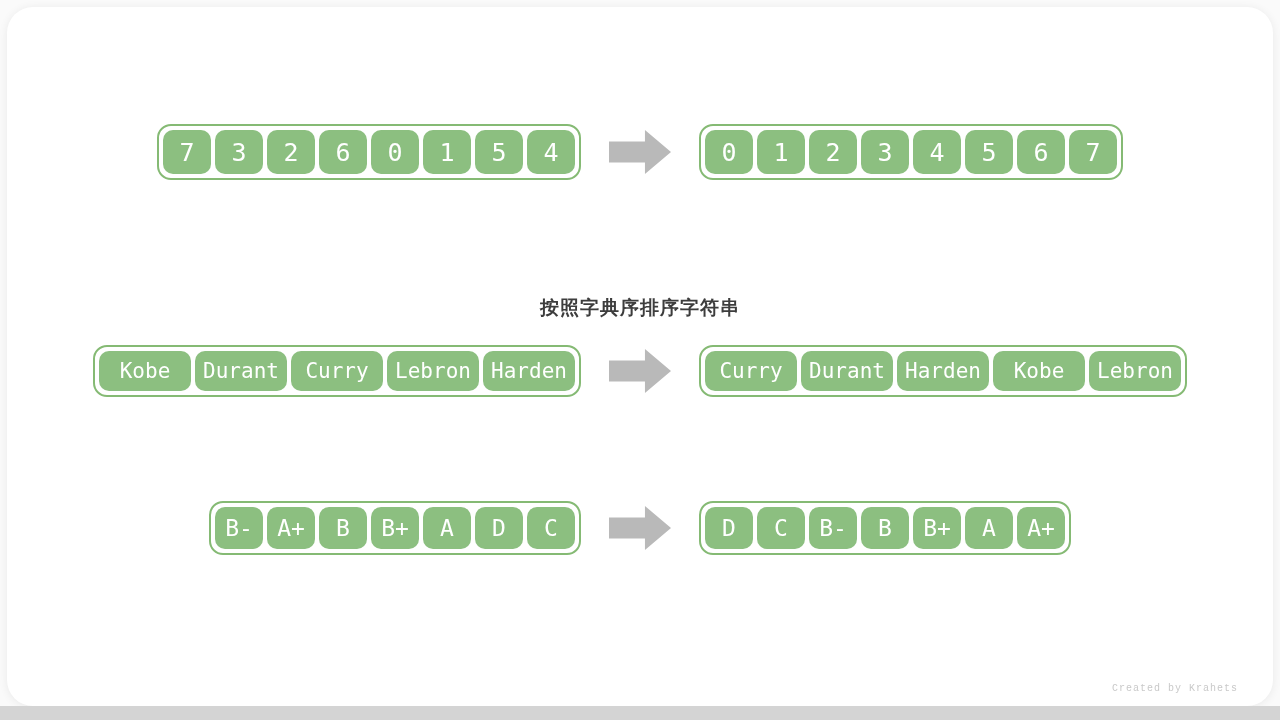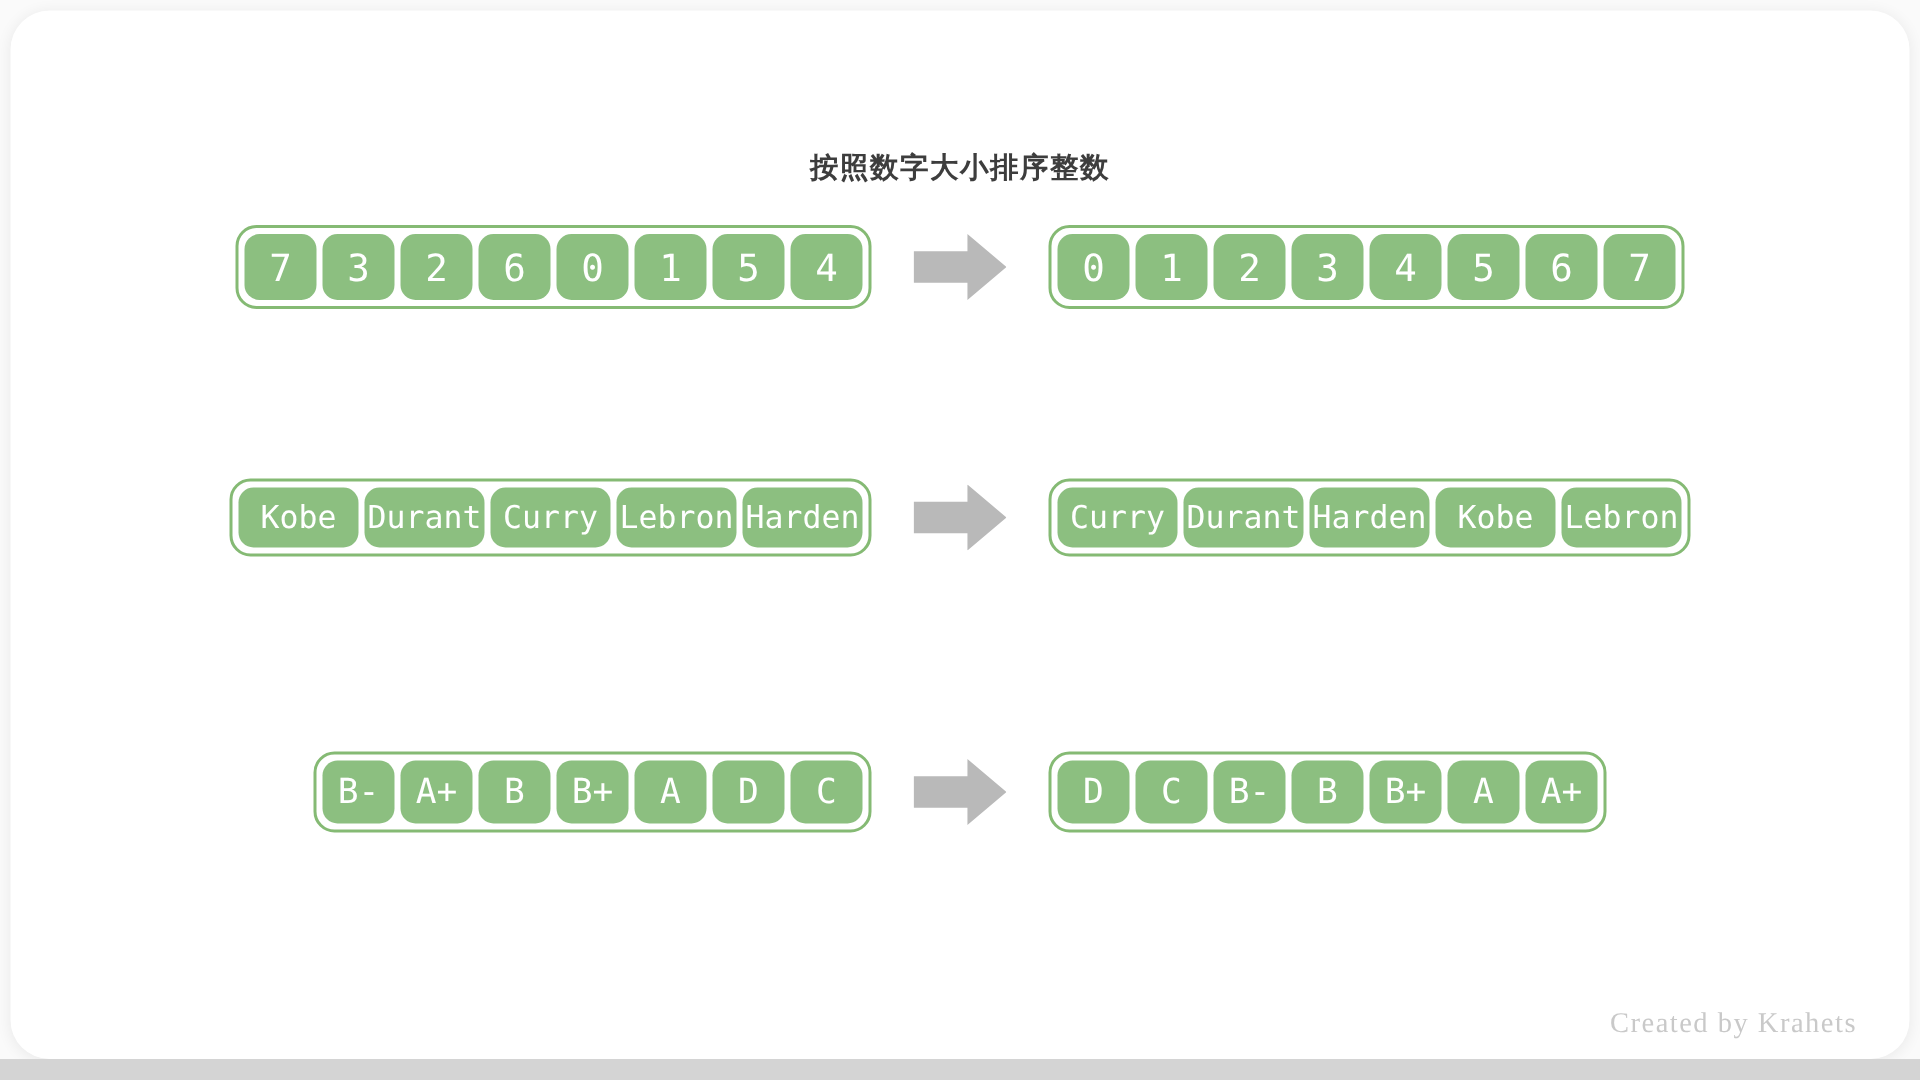--- a/index.html
+++ b/index.html
@@ -74,38 +74,37 @@
     margin: 0 28px;
     background: var(--arrow-gray);
     clip-path: polygon(0 26%, 58% 26%, 58% 0, 100% 50%, 58% 100%, 58% 74%, 0 74%);
     flex: 0 0 auto;
   }
   
   .section-0 { top: 100px; }
   .section-1 { top: 295px; }
   .section-2 { top: 477px; }
   .section-0 .cell { width: 48px; height: 44px; font-size: 25px; }
-  .section-1 .cell { width: 80px; height: 40px; font-size: 21px; }
+  .section-1 .cell { width: 92px; height: 40px; font-size: 21px; }
   .section-2 .cell { width: 48px; height: 42px; font-size: 23px; }
   .watermark {
     position: absolute;
     right: 42px; bottom: 26px;
-    font-family: Liberation Serif, serif;
-    font-size: 19px;
+    font-family: Liberation Mono, monospace;
+    font-size: 10px;
     color: var(--watermark-color);
     letter-spacing: 1px;
   }
 </style>
 </head>
 <body>
 
 <div class="card"></div>
 
 <div class="section section-0">
-  <div class="section-title">按照数字大小排序整数</div>
   <div class="array-row">
     <div class="array-container">
         <div class="cell">7</div>
         <div class="cell">3</div>
         <div class="cell">2</div>
         <div class="cell">6</div>
         <div class="cell">0</div>
         <div class="cell">1</div>
         <div class="cell">5</div>
         <div class="cell">4</div>
@@ -118,20 +117,21 @@
         <div class="cell">3</div>
         <div class="cell">4</div>
         <div class="cell">5</div>
         <div class="cell">6</div>
         <div class="cell">7</div>
       </div>
   </div>
 </div>
 
 <div class="section section-1">
+  <div class="section-title">按照字典序排序字符串</div>
   <div class="array-row">
     <div class="array-container">
         <div class="cell">Kobe</div>
         <div class="cell">Durant</div>
         <div class="cell">Curry</div>
         <div class="cell">Lebron</div>
         <div class="cell">Harden</div>
       </div>
     <div class="arrow"></div>
     <div class="array-container">

